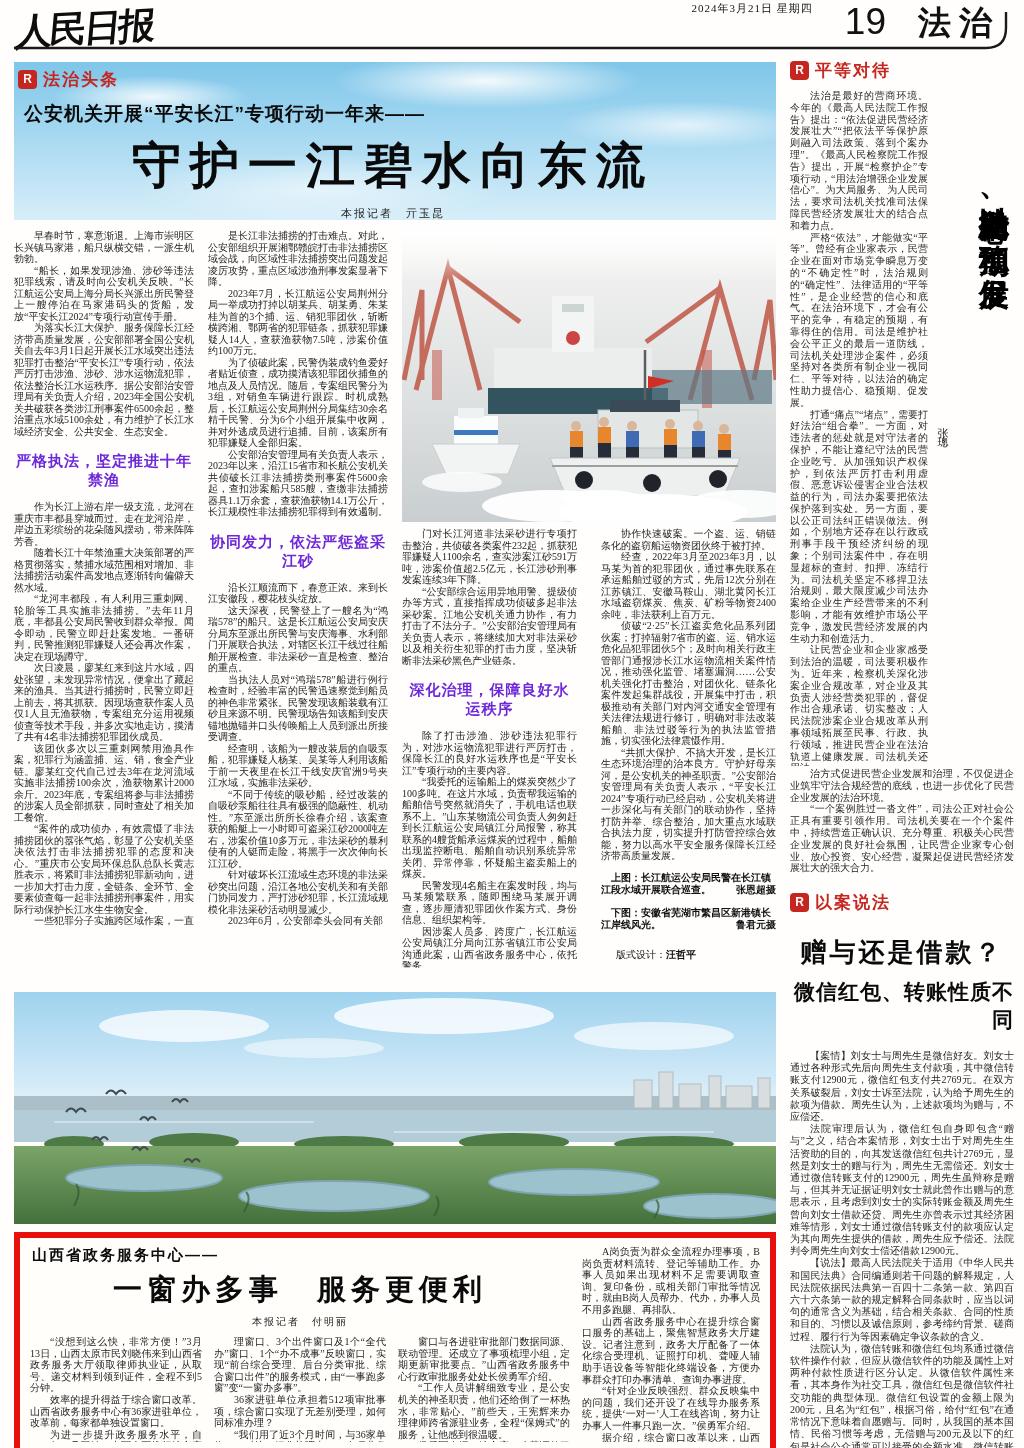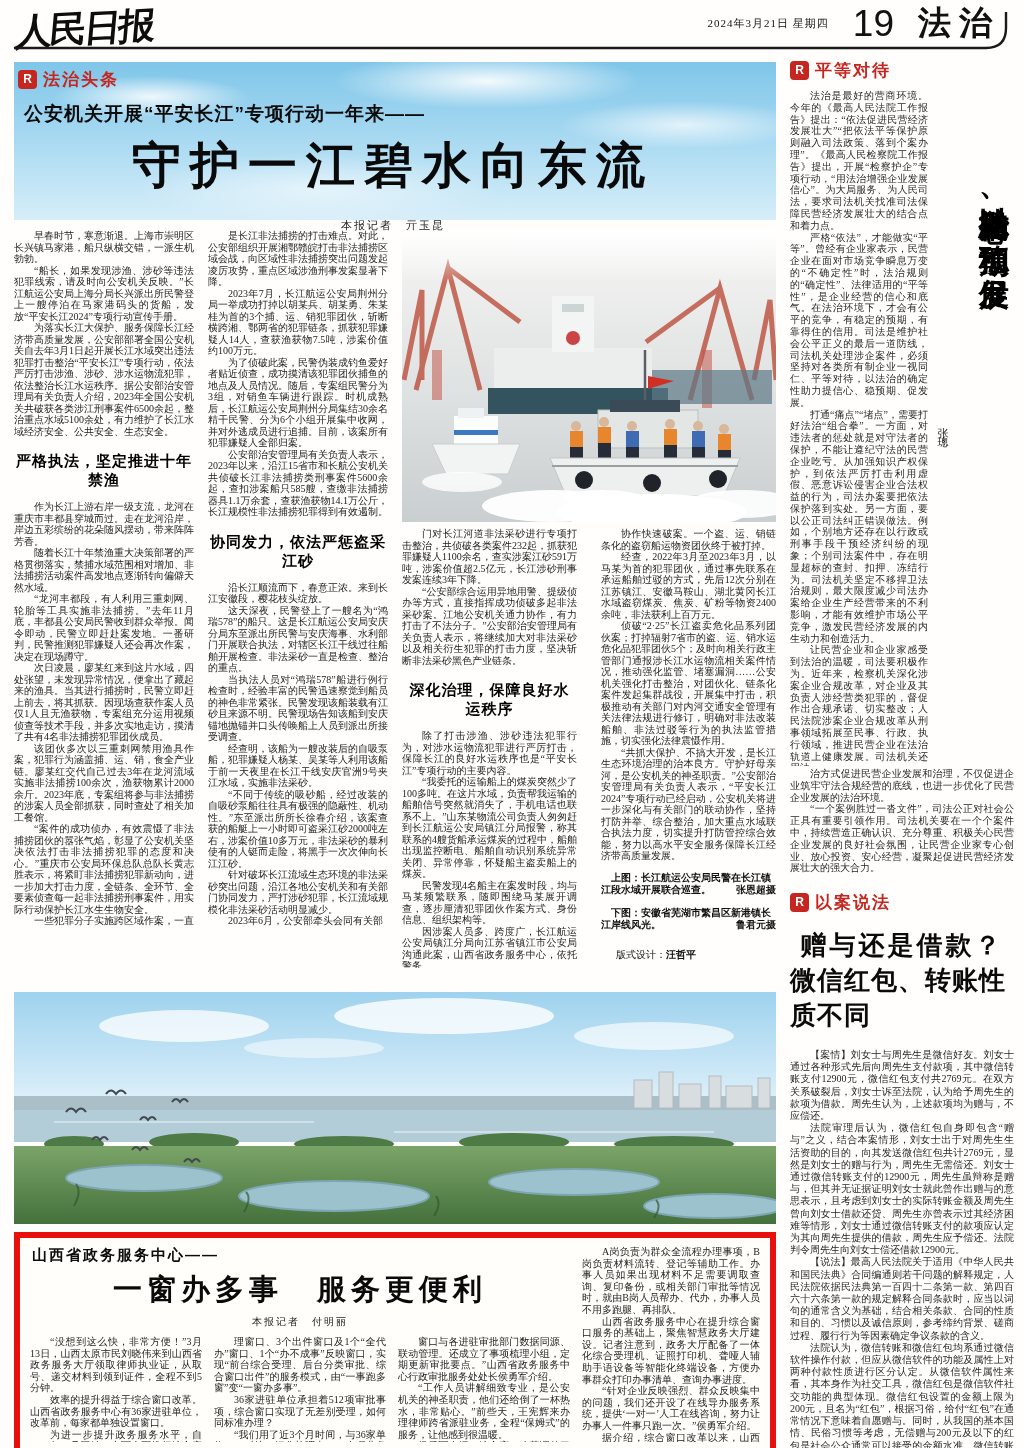--- a/index.html
+++ b/index.html
@@ -5,21 +5,21 @@
   * { margin:0; padding:0; box-sizing:border-box; }
   html,body { background:#ffffff; }
   body { width:1024px; height:1448px; font-family:"Liberation Serif", serif; color:#1b1b1b; }
   .page { position:relative; width:1024px; height:1448px; background:#fffefd; overflow:hidden; }
 
   
   .masthead { position:absolute; left:14px; top:4px; width:1000px; height:44px; }
   .mast-logo { position:absolute; left:2px; top:0; font-size:37px; font-weight:900;
                font-family:"Liberation Serif",serif; transform:skewX(-8deg) rotate(-3deg);
                letter-spacing:-3px; color:#0d0d0d; }
-  .mast-right { position:absolute; right:14px; bottom:2px; display:flex; align-items:center; gap:24px; }
+  .mast-right { position:absolute; right:14px; bottom:2px; display:flex; align-items:flex-start; gap:32px; }
   .mast-date { font-size:11px; color:#111; letter-spacing:1px; }
   .mast-page { font-family:"Liberation Sans",sans-serif; font-size:37px; color:#111; }
   .mast-section { font-family:"Liberation Sans",sans-serif; font-size:33px; font-weight:600;
                   letter-spacing:8px; color:#111; }
   .mast-rule { position:absolute; left:0; top:8px; width:1000px; height:40px; pointer-events:none; }
 
   
   .main-col { position:absolute; left:14px; top:58px; width:762px; }
   .rail { position:absolute; left:790px; top:58px; width:224px; }
 
@@ -36,34 +36,34 @@
     background:
       radial-gradient(140px 30px at 18% 22%, rgba(255,255,255,.85), rgba(255,255,255,0) 70%),
       radial-gradient(220px 40px at 62% 12%, rgba(255,255,255,.9), rgba(255,255,255,0) 70%),
       radial-gradient(180px 34px at 88% 40%, rgba(255,255,255,.7), rgba(255,255,255,0) 70%),
       radial-gradient(260px 50px at 40% 80%, rgba(255,255,255,.55), rgba(255,255,255,0) 70%),
       linear-gradient(180deg,#7fc6e9 0%,#a5d8f1 45%,#d7eef9 100%); }
   .hero-kicker { margin:10px 0 0 6px; font-family:Liberation Sans, sans-serif; font-weight:700;
                  font-size:19px; color:#0b0b0b; letter-spacing:1px; }
   .hero-title { margin-top:6px; text-align:center; font-family:"Liberation Sans",sans-serif;
                 font-weight:900; font-size:49px; letter-spacing:9px; color:#0a0a0a; }
-  .hero-byline { margin-top:19px; text-align:center; font-size:11px; color:#222; letter-spacing:2px; }
+  .hero-byline { margin-top:7px; text-align:center; font-size:11px; color:#222; letter-spacing:2px; }
 
   
   .article-cols { display:flex; gap:14px; height:740px; margin-top:10px; }
   .col { width:180px; overflow:hidden; }
   .right-half { width:374px; }
   .two-cols { display:flex; gap:24px; height:440px; margin-top:6px; }
   .two-cols .col { width:180px; overflow:hidden; }
   .photo-police { display:block; width:374px; height:292px; }
 
   .para { font-size:10px; line-height:11.5px; text-align:justify; text-indent:2em;
           color:#1c1c1c; margin:0; }
   .subhead { font-family:"Liberation Sans",sans-serif; font-weight:800; font-size:15px;
-             letter-spacing:1px; text-align:center; color:#000000; margin:15px 0 11px; }
+             letter-spacing:1px; text-align:center; color:#6d28d9; margin:15px 0 11px; }
   .caption { font-size:10px; line-height:12.5px; font-weight:700; text-indent:1em;
              margin-top:10px; color:#111; }
   .cap-credit { float:right; }
   .design-credit { margin-top:16px; font-size:10px; text-indent:1.5em; color:#111; }
   .design-credit .dc-name { font-weight:700; }
 
   
   .photo-landscape { display:block; width:762px; height:232px; margin-top:22px; }
 
   
@@ -87,23 +87,23 @@
   .kpara { font-size:10px; line-height:11.8px; text-align:justify; text-indent:2em; color:#262626; }
   .comm-title { position:absolute; top:92px; right:0; height:512px; writing-mode:vertical-rl;
                 font-family:"Liberation Serif",serif; font-weight:900; font-size:30px;
                 letter-spacing:1px; color:#000; overflow:hidden; }
   .comm-author { position:absolute; top:328px; right:64px; writing-mode:vertical-rl;
                  font-size:11px; letter-spacing:10px; color:#222; }
 
   
   .case { margin-top:12px; }
   .case-title1 { text-align:center; font-family:"Liberation Sans",sans-serif; font-weight:900;
-                 font-size:26px; letter-spacing:3px; color:#0a0a0a; margin-top:14px; }
-  .case-title2 { text-align:left; font-family:"Liberation Sans",sans-serif; font-weight:900;
-                 font-size:26px; letter-spacing:1px; color:#0a0a0a; }
+                 font-size:26px; letter-spacing:3px; color:#0a0a0a; margin-top:21px; }
+  .case-title2 { text-align:right; font-family:"Liberation Sans",sans-serif; font-weight:900;
+                 font-size:21px; letter-spacing:1px; color:#0a0a0a; margin-top:8px; }
   .case-body { margin-top:16px; }
   .case-body .kpara { line-height:12.2px; }
 </style>
 </head>
 <body>
 
 <div class="page">
 
   <header class="masthead">
     <div class="mast-logo">人民日报</div>

